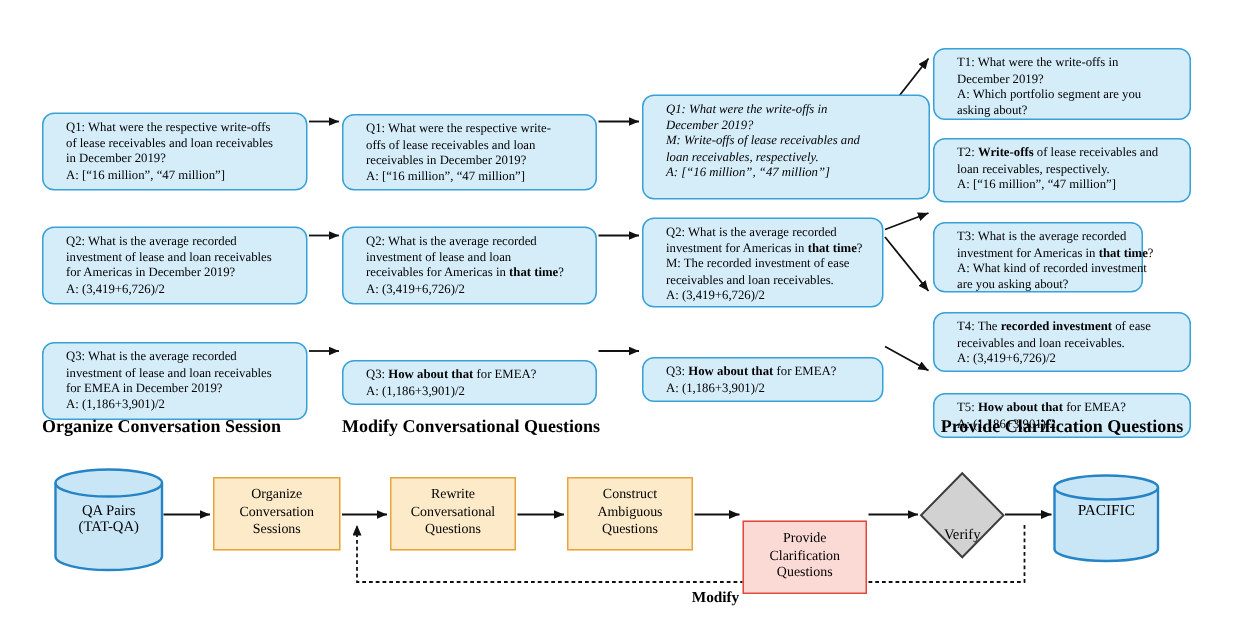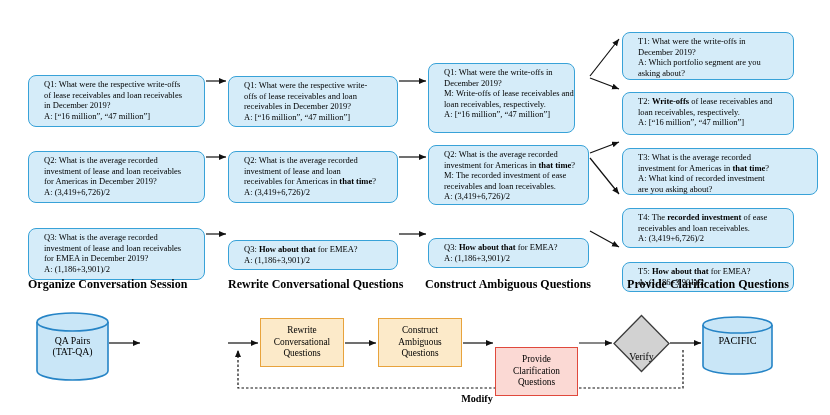--- a/index.html
+++ b/index.html
@@ -77,36 +77,36 @@
   </svg>
 
   <div class="qbox" style="left:28px;top:55px;width:177px;height:52px;">Q1: What were the respective write-offs<br>of lease receivables and loan receivables<br>in December 2019?<br>A: [“16 million”, “47 million”]</div>
   <div class="qbox" style="left:28px;top:131px;width:177px;height:52px;">Q2: What is the average recorded<br>investment of lease and loan receivables<br>for Americas in December 2019?<br>A: (3,419+6,726)/2</div>
   <div class="qbox" style="left:28px;top:208px;width:177px;height:52px;">Q3: What is the average recorded<br>investment of lease and loan receivables<br>for EMEA in December 2019?<br>A: (1,186+3,901)/2</div>
   <div class="col-label" style="left:28px;width:177px;text-align:left;">Organize Conversation Session</div>
 
   <div class="qbox" style="left:228px;top:56px;width:170px;height:51px;">Q1: What were the respective write-<br>offs of lease receivables and loan<br>receivables in December 2019?<br>A: [“16 million”, “47 million”]</div>
   <div class="qbox" style="left:228px;top:131px;width:170px;height:52px;">Q2: What is the average recorded<br>investment of lease and loan<br>receivables for Americas in <b>that time</b>?<br>A: (3,419+6,726)/2</div>
   <div class="qbox" style="left:228px;top:220px;width:170px;height:30px;">Q3: <b>How about that</b> for EMEA?<br>A: (1,186+3,901)/2</div>
-  <div class="col-label" style="left:228px;width:170px;text-align:center;">Rewrite Conversational Questions</div>
+  <div class="col-label" style="left:228px;width:170px;text-align:center;">Modify Conversational Questions</div>
 
-  <div class="qbox" style="left:428px;top:43px;width:147px;height:70px;">Q1: What were the write-offs in<br>December 2019?<br>M: Write-offs of lease receivables and<br>loan receivables, respectively.<br>A: [“16 million”, “47 million”]</div>
+  <div class="qbox" style="left:428px;top:43px;width:192px;height:70px;font-style:italic;">Q1: What were the write-offs in<br>December 2019?<br>M: Write-offs of lease receivables and<br>loan receivables, respectively.<br>A: [“16 million”, “47 million”]</div>
   <div class="qbox" style="left:428px;top:125px;width:161px;height:60px;">Q2: What is the average recorded<br>investment for Americas in <b>that time</b>?<br>M: The recorded investment of ease<br>receivables and loan receivables.<br>A: (3,419+6,726)/2</div>
   <div class="qbox" style="left:428px;top:218px;width:161px;height:30px;">Q3: <b>How about that</b> for EMEA?<br>A: (1,186+3,901)/2</div>
-  <div class="col-label" style="left:425px;width:161px;text-align:center;">Construct Ambiguous Questions</div>
 
   <div class="qbox" style="left:622px;top:12px;width:172px;height:48px;">T1: What were the write-offs in<br>December 2019?<br>A: Which portfolio segment are you<br>asking about?</div>
   <div class="qbox" style="left:622px;top:72px;width:172px;height:43px;">T2: <b>Write-offs</b> of lease receivables and<br>loan receivables, respectively.<br>A: [“16 million”, “47 million”]</div>
-  <div class="qbox" style="left:622px;top:128px;width:196px;height:47px;">T3: What is the average recorded<br>investment for Americas in <b>that time</b>?<br>A: What kind of recorded investment<br>are you asking about?</div>
+  <div class="qbox" style="left:622px;top:128px;width:140px;height:47px;">T3: What is the average recorded<br>investment for Americas in <b>that time</b>?<br>A: What kind of recorded investment<br>are you asking about?</div>
   <div class="qbox" style="left:622px;top:188px;width:172px;height:40px;">T4: The <b>recorded investment</b> of ease<br>receivables and loan receivables.<br>A: (3,419+6,726)/2</div>
   <div class="qbox" style="left:622px;top:242px;width:172px;height:30px;">T5: <b>How about that</b> for EMEA?<br>A: (1,186+3,901)/2</div>
   <div class="col-label" style="left:622px;width:172px;text-align:center;">Provide Clarification Questions</div>
 
   <div class="shape-label" style="left:37px;top:326px;width:71px;height:40px;font-size:9.8px;">QA Pairs<br>(TAT-QA)</div>
 
+  <div class="fbox process" style="left:142px;width:85px;">Organize<br>Conversation<br>Sessions</div>
   <div class="fbox process" style="left:260px;width:84px;">Rewrite<br>Conversational<br>Questions</div>
   <div class="fbox process" style="left:378px;width:84px;">Construct<br>Ambiguous<br>Questions</div>
   <div class="fbox highlight" style="left:495px;width:83px;margin-top:29px;">Provide<br>Clarification<br>Questions</div>
 
   <div class="shape-label" style="left:614px;top:350px;width:55px;height:13px;">Verify</div>
 
   <div class="shape-label" style="left:703px;top:334px;width:69px;height:13px;font-size:10.2px;text-align:center;">PACIFIC</div>
 
   <div class="modify-label">Modify</div>
 

